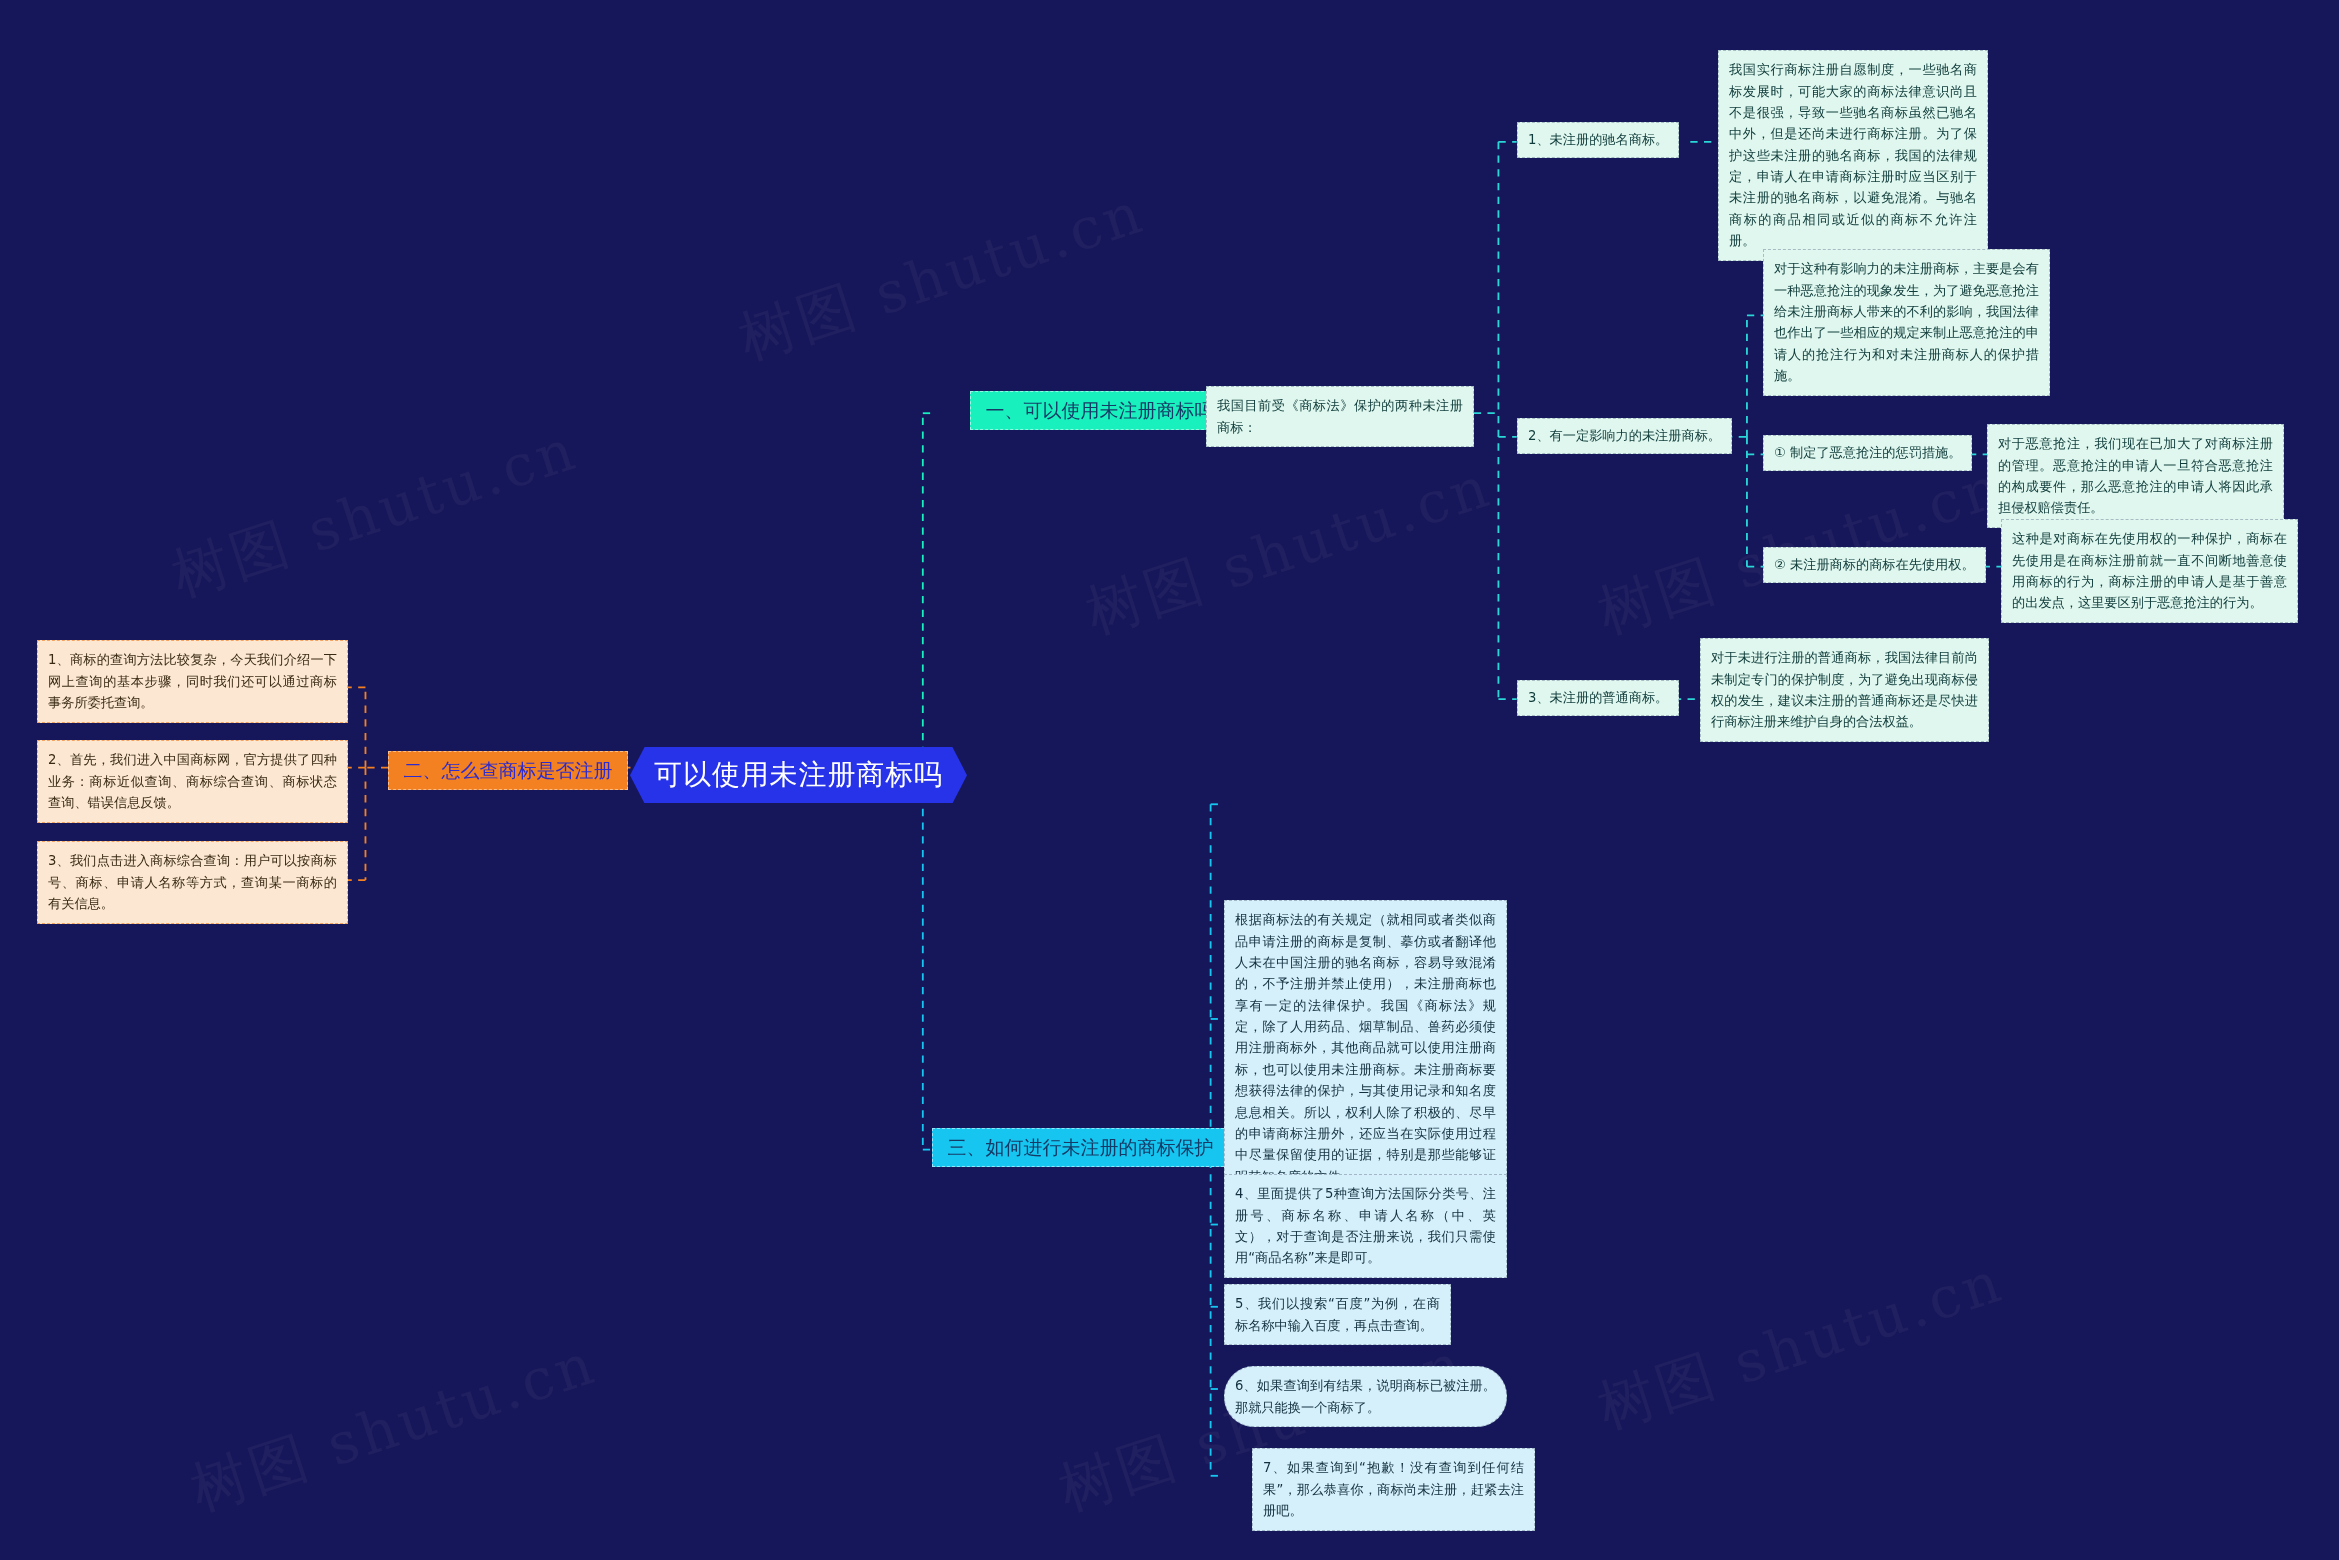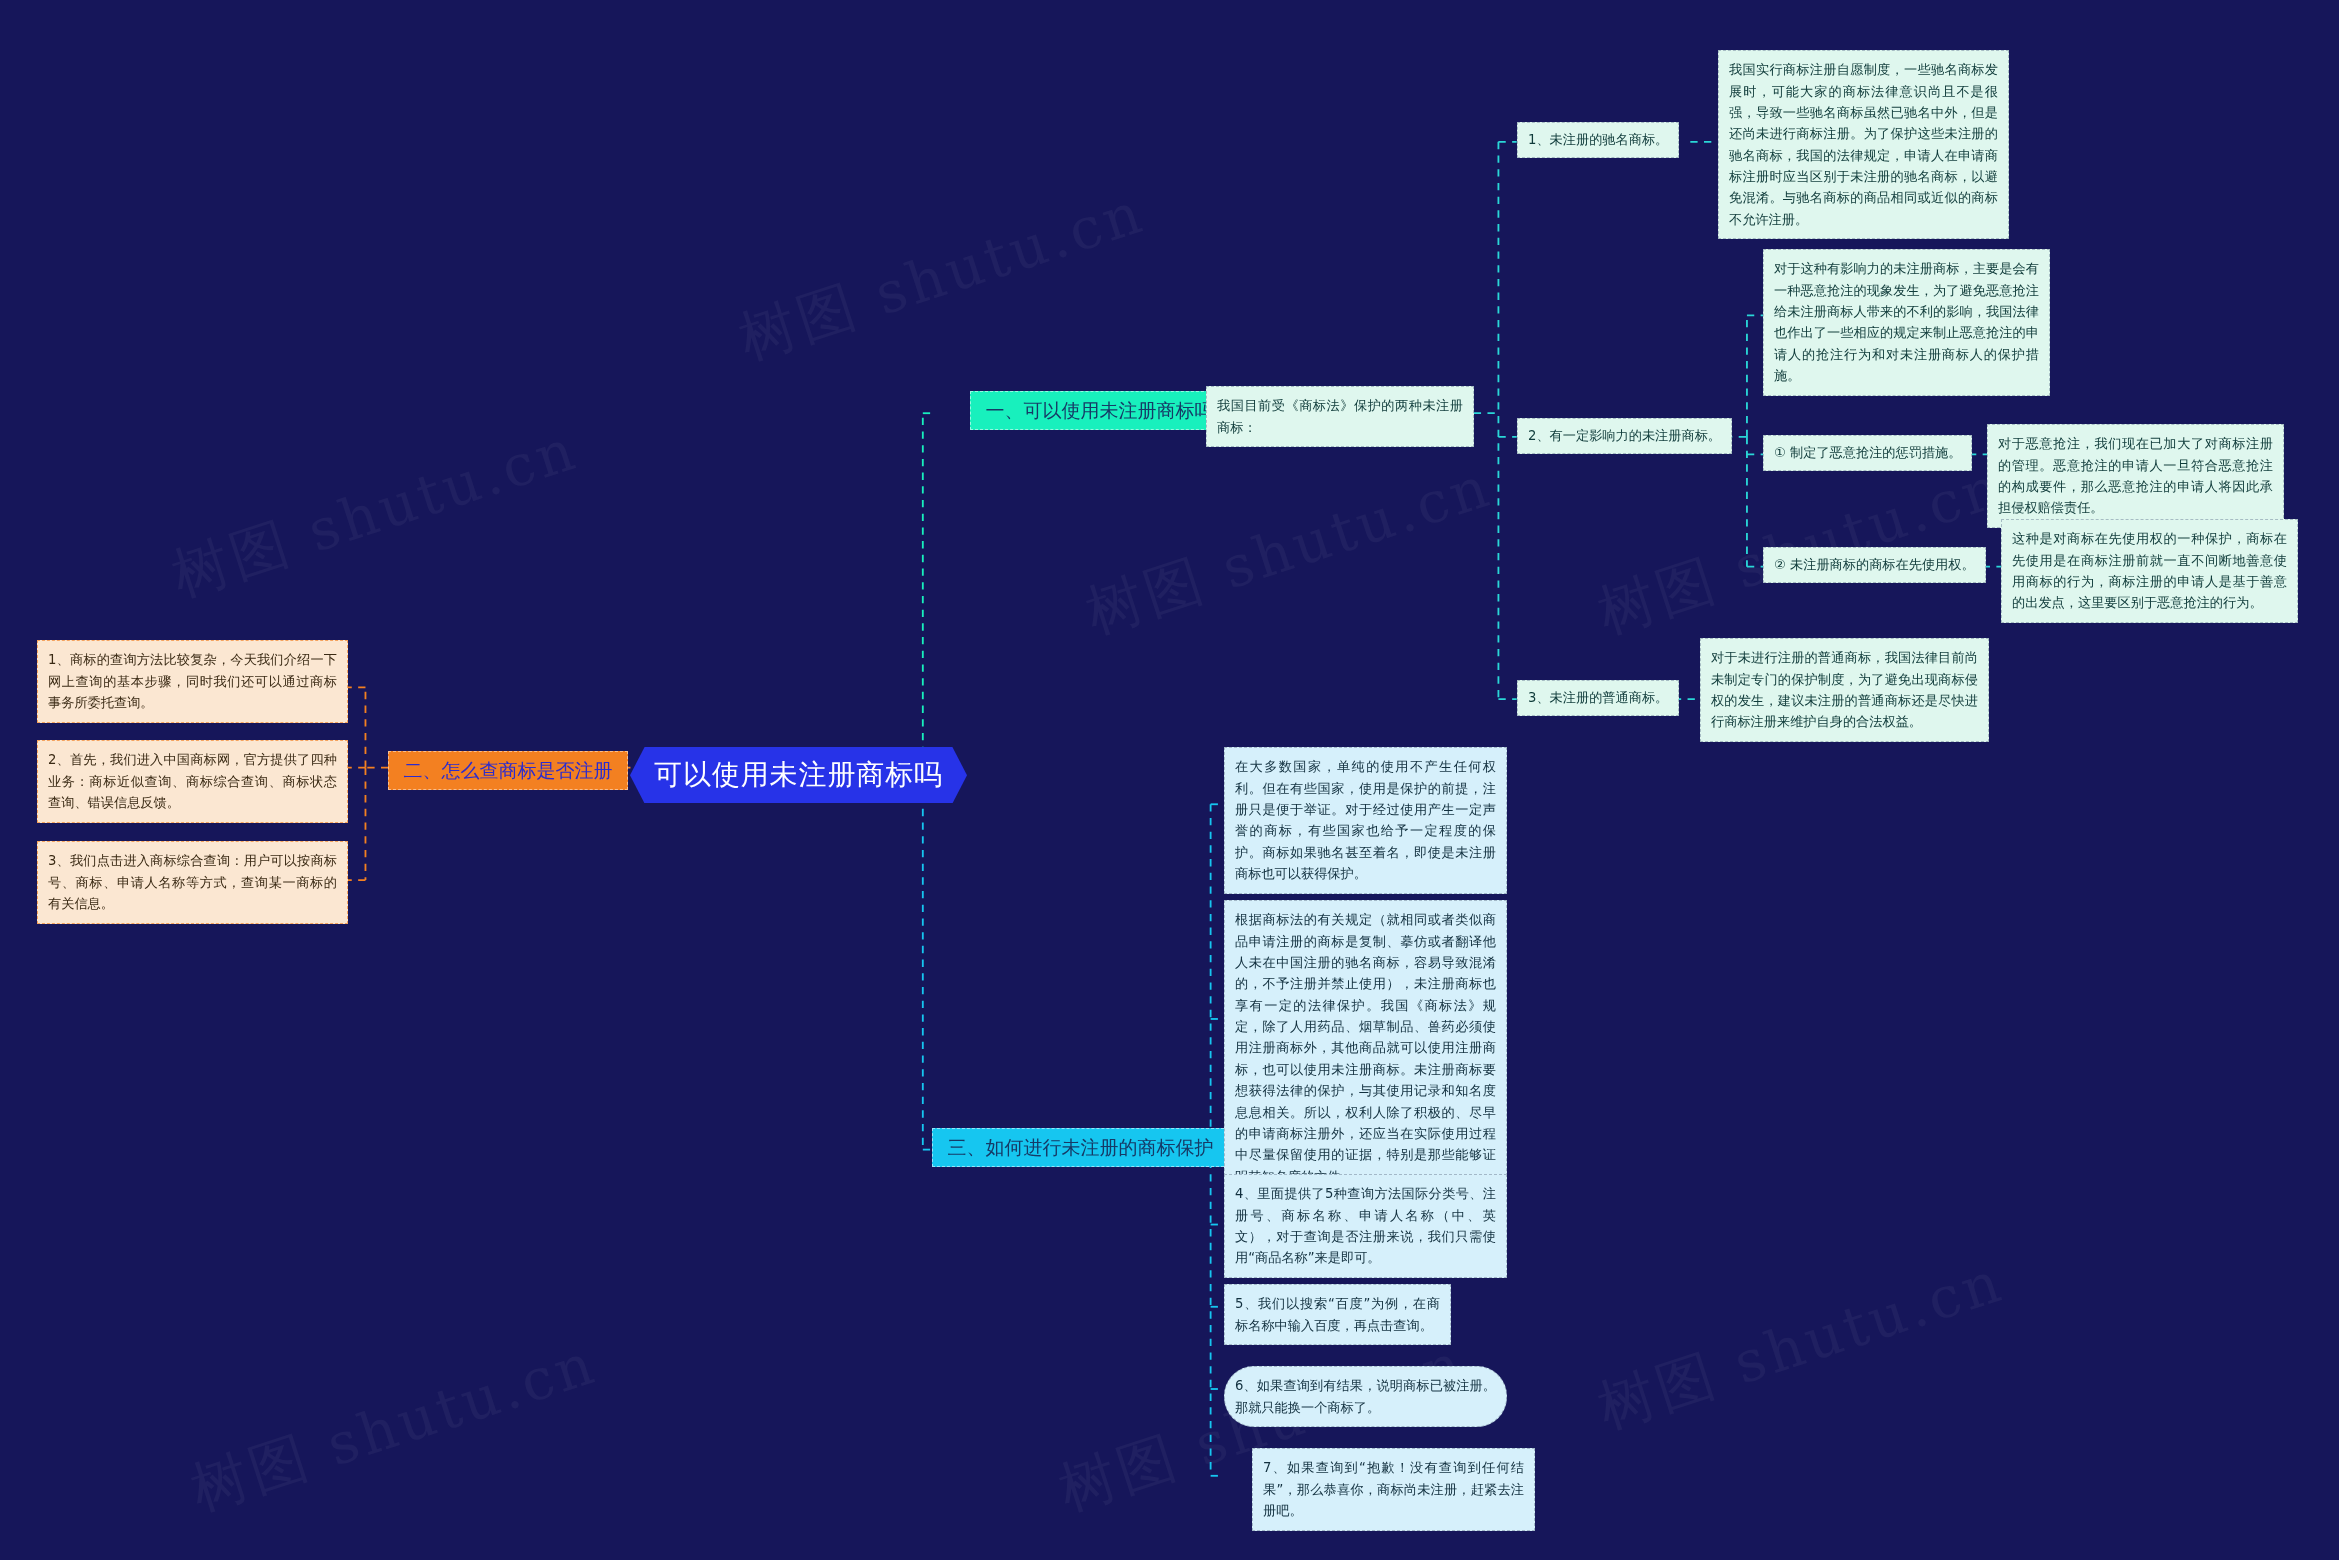--- a/index.html
+++ b/index.html
@@ -128,37 +128,36 @@
 
   <div class="node leaf sand" style="left:37px;top:640px;width:311px;">1、商标的查询方法比较复杂，今天我们介绍一下网上查询的基本步骤，同时我们还可以通过商标事务所委托查询。</div>
   <div class="node leaf sand" style="left:37px;top:740px;width:311px;">2、首先，我们进入中国商标网，官方提供了四种业务：商标近似查询、商标综合查询、商标状态查询、错误信息反馈。</div>
   <div class="node leaf sand" style="left:37px;top:841px;width:311px;">3、我们点击进入商标综合查询：用户可以按商标号、商标、申请人名称等方式，查询某一商标的有关信息。</div>
 
   <div class="node topic t1" style="left:932px;top:391px;">一、可以使用未注册商标吗</div>
 
   <div class="node leaf mint" style="left:1206px;top:386px;width:268px;">我国目前受《商标法》保护的两种未注册商标：</div>
 
   <div class="node leaf mint one-line" style="left:1517px;top:122px;">1、未注册的驰名商标。</div>
-  <div class="node leaf mint" style="left:1718px;top:50px;width:291px;">我国实行商标注册自愿制度，一些驰名商标发展时，可能大家的商标法律意识尚且不是很强，导致一些驰名商标虽然已驰名中外，但是还尚未进行商标注册。为了保护这些未注册的驰名商标，我国的法律规定，申请人在申请商标注册时应当区别于未注册的驰名商标，以避免混淆。与驰名商标的商品相同或近似的商标不允许注册。</div>
+  <div class="node leaf mint" style="left:1718px;top:50px;width:270px;">我国实行商标注册自愿制度，一些驰名商标发展时，可能大家的商标法律意识尚且不是很强，导致一些驰名商标虽然已驰名中外，但是还尚未进行商标注册。为了保护这些未注册的驰名商标，我国的法律规定，申请人在申请商标注册时应当区别于未注册的驰名商标，以避免混淆。与驰名商标的商品相同或近似的商标不允许注册。</div>
 
   <div class="node leaf mint one-line" style="left:1517px;top:418px;">2、有一定影响力的未注册商标。</div>
   <div class="node leaf mint" style="left:1763px;top:249px;width:287px;">对于这种有影响力的未注册商标，主要是会有一种恶意抢注的现象发生，为了避免恶意抢注给未注册商标人带来的不利的影响，我国法律也作出了一些相应的规定来制止恶意抢注的申请人的抢注行为和对未注册商标人的保护措施。</div>
 
   <div class="node leaf mint one-line" style="left:1763px;top:435px;">① 制定了恶意抢注的惩罚措施。</div>
   <div class="node leaf mint" style="left:1987px;top:400px;width:297px;margin-top:24px;">对于恶意抢注，我们现在已加大了对商标注册的管理。恶意抢注的申请人一旦符合恶意抢注的构成要件，那么恶意抢注的申请人将因此承担侵权赔偿责任。</div>
 
   <div class="node leaf mint one-line" style="left:1763px;top:547px;">② 未注册商标的商标在先使用权。</div>
   <div class="node leaf mint" style="left:2001px;top:519px;width:297px;">这种是对商标在先使用权的一种保护，商标在先使用是在商标注册前就一直不间断地善意使用商标的行为，商标注册的申请人是基于善意的出发点，这里要区别于恶意抢注的行为。</div>
 
   <div class="node leaf mint one-line" style="left:1517px;top:680px;">3、未注册的普通商标。</div>
   <div class="node leaf mint" style="left:1700px;top:638px;width:289px;">对于未进行注册的普通商标，我国法律目前尚未制定专门的保护制度，为了避免出现商标侵权的发生，建议未注册的普通商标还是尽快进行商标注册来维护自身的合法权益。</div>
 
   <div class="node topic t3" style="left:932px;top:1128px;">三、如何进行未注册的商标保护</div>
 
-  <div class="node leaf ice" style="left:1224px;top:747px;width:283px;">在大多数国家，单纯的使用不产生任何权利。但在有些国家，使用是保护的前提，注册只是便于举证。对于经过使用产生一定声誉的商标，有些国家也给予一定程度的保护。商标如果驰名甚至着名，即使是未注册商标也可以获得保护。</div>
   <div class="node leaf ice" style="left:1224px;top:900px;width:283px;">根据商标法的有关规定（就相同或者类似商品申请注册的商标是复制、摹仿或者翻译他人未在中国注册的驰名商标，容易导致混淆的，不予注册并禁止使用），未注册商标也享有一定的法律保护。我国《商标法》规定，除了人用药品、烟草制品、兽药必须使用注册商标外，其他商品就可以使用注册商标，也可以使用未注册商标。未注册商标要想获得法律的保护，与其使用记录和知名度息息相关。所以，权利人除了积极的、尽早的申请商标注册外，还应当在实际使用过程中尽量保留使用的证据，特别是那些能够证明其知名度的文件。</div>
   <div class="node leaf ice" style="left:1224px;top:1174px;width:283px;">4、里面提供了5种查询方法国际分类号、注册号、商标名称、申请人名称（中、英文），对于查询是否注册来说，我们只需使用“商品名称”来是即可。</div>
   <div class="node leaf ice" style="left:1224px;top:1284px;width:227px;">5、我们以搜索“百度”为例，在商标名称中输入百度，再点击查询。</div>
   <div class="node leaf ice" style="left:1224px;top:1366px;width:283px;border-radius:30px;">6、如果查询到有结果，说明商标已被注册。那就只能换一个商标了。</div>
   <div class="node leaf ice" style="left:1252px;top:1448px;width:283px;">7、如果查询到“抱歉！没有查询到任何结果”，那么恭喜你，商标尚未注册，赶紧去注册吧。</div>
 
 </div>
 
 
 </body></html>

